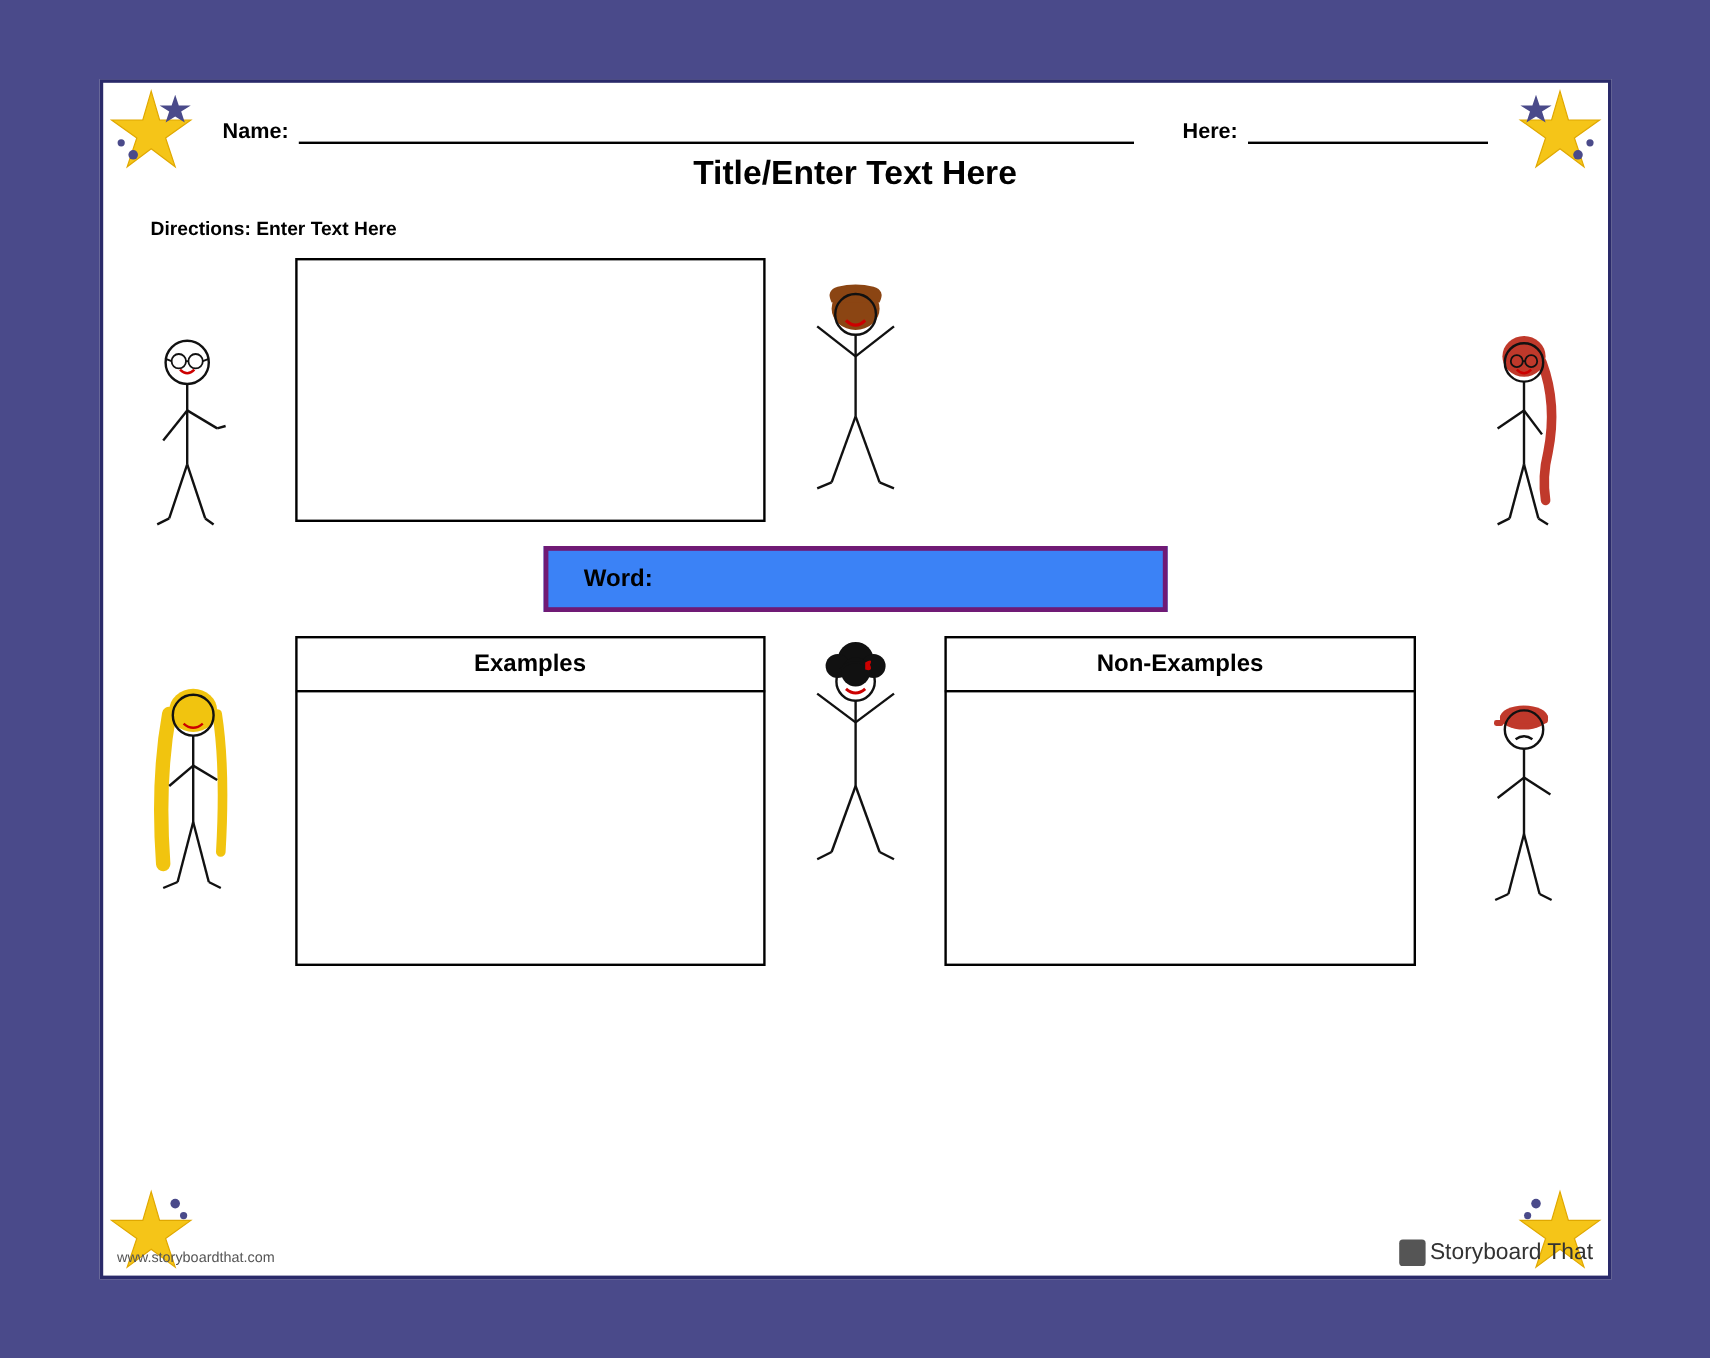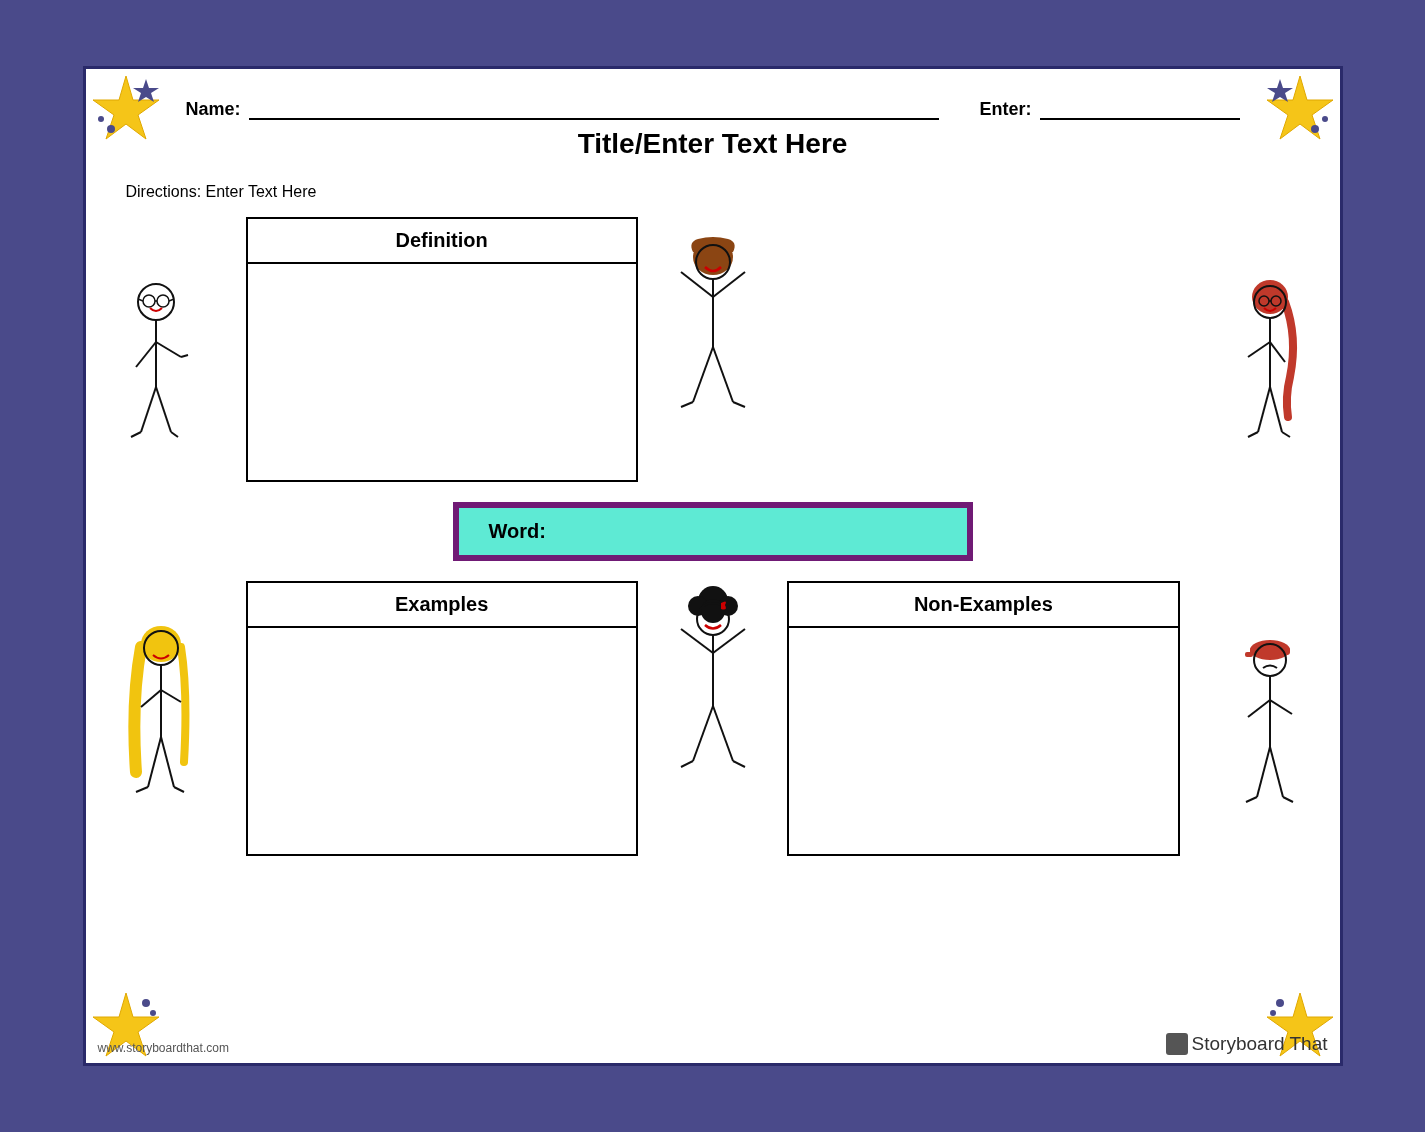--- a/index.html
+++ b/index.html
@@ -57,21 +57,21 @@
 
     .page-title {
       text-align: center;
       font-size: 28px;
       font-weight: bold;
       margin-bottom: 23px;
     }
 
     .directions {
       font-size: 16px;
-      font-weight: normal;
+      font-weight: bold;
       margin-bottom: 16px;
     }
 
     
     .top-section {
       display: flex;
       justify-content: space-between;
       margin-bottom: 0;
       position: relative;
     }
@@ -97,26 +97,26 @@
     }
 
     
     .word-section {
       display: flex;
       justify-content: center;
       margin: 20px 0 20px 0;
     }
 
     .word-box {
-      border: 6px solid #701a75;
+      border: 4px solid #701a75;
       padding: 12px 30px;
       font-size: 20px;
       font-weight: bold;
       width: 520px;
-      background: #5eead4;
+      background: #3b82f6;
     }
 
     
     .bottom-section {
       display: flex;
       justify-content: space-between;
       position: relative;
     }
 
     
@@ -214,21 +214,21 @@
     <svg viewBox="0 0 70 70" width="70" height="70">
       <polygon points="35,5 42,29 68,29 47,44 55,68 35,53 15,68 23,44 2,29 28,29" fill="#f5c518" stroke="#e0a800" stroke-width="1"></polygon>
       <circle cx="15" cy="15" r="4" fill="#4a4a8a"></circle>
       <circle cx="8" cy="25" r="3" fill="#4a4a8a"></circle>
     </svg>
   </div>
 
   <div class="header-line">
     <span>Name:</span>
     <div class="name-field"></div>
-    <span>Enter:</span>
+    <span>Here:</span>
     <div class="date-field"></div>
   </div>
 
   <div class="page-title">Title/Enter Text Here</div>
 
   <div class="directions">Directions: Enter Text Here</div>
 
   <div class="top-section" style="position:relative; padding: 0 120px;">
 
     <div class="figure fig-top-left">
@@ -254,21 +254,20 @@
         <line x1="40" y1="110" x2="55" y2="155" stroke="#111" stroke-width="2"></line>
 
         <line x1="25" y1="155" x2="15" y2="160" stroke="#111" stroke-width="2"></line>
         <line x1="55" y1="155" x2="62" y2="160" stroke="#111" stroke-width="2"></line>
 
         <line x1="65" y1="80" x2="72" y2="78" stroke="#111" stroke-width="2"></line>
       </svg>
     </div>
 
     <div class="box-group">
-      <div class="label-box">Definition</div>
       <div class="content-box"></div>
     </div>
 
     <div style="position:absolute; left:50%; transform:translateX(-50%); top:20px;">
       <svg class="stick" width="100" height="220" viewBox="0 0 100 220">
 
         <ellipse cx="50" cy="20" rx="20" ry="18" fill="#8B4513"></ellipse>
         <path d="M30 15 Q25 5 35 2 Q50 -2 65 2 Q75 5 70 15" fill="#8B4513"></path>
 
         <circle cx="50" cy="25" r="17" fill="none" stroke="#111" stroke-width="2"></circle>

